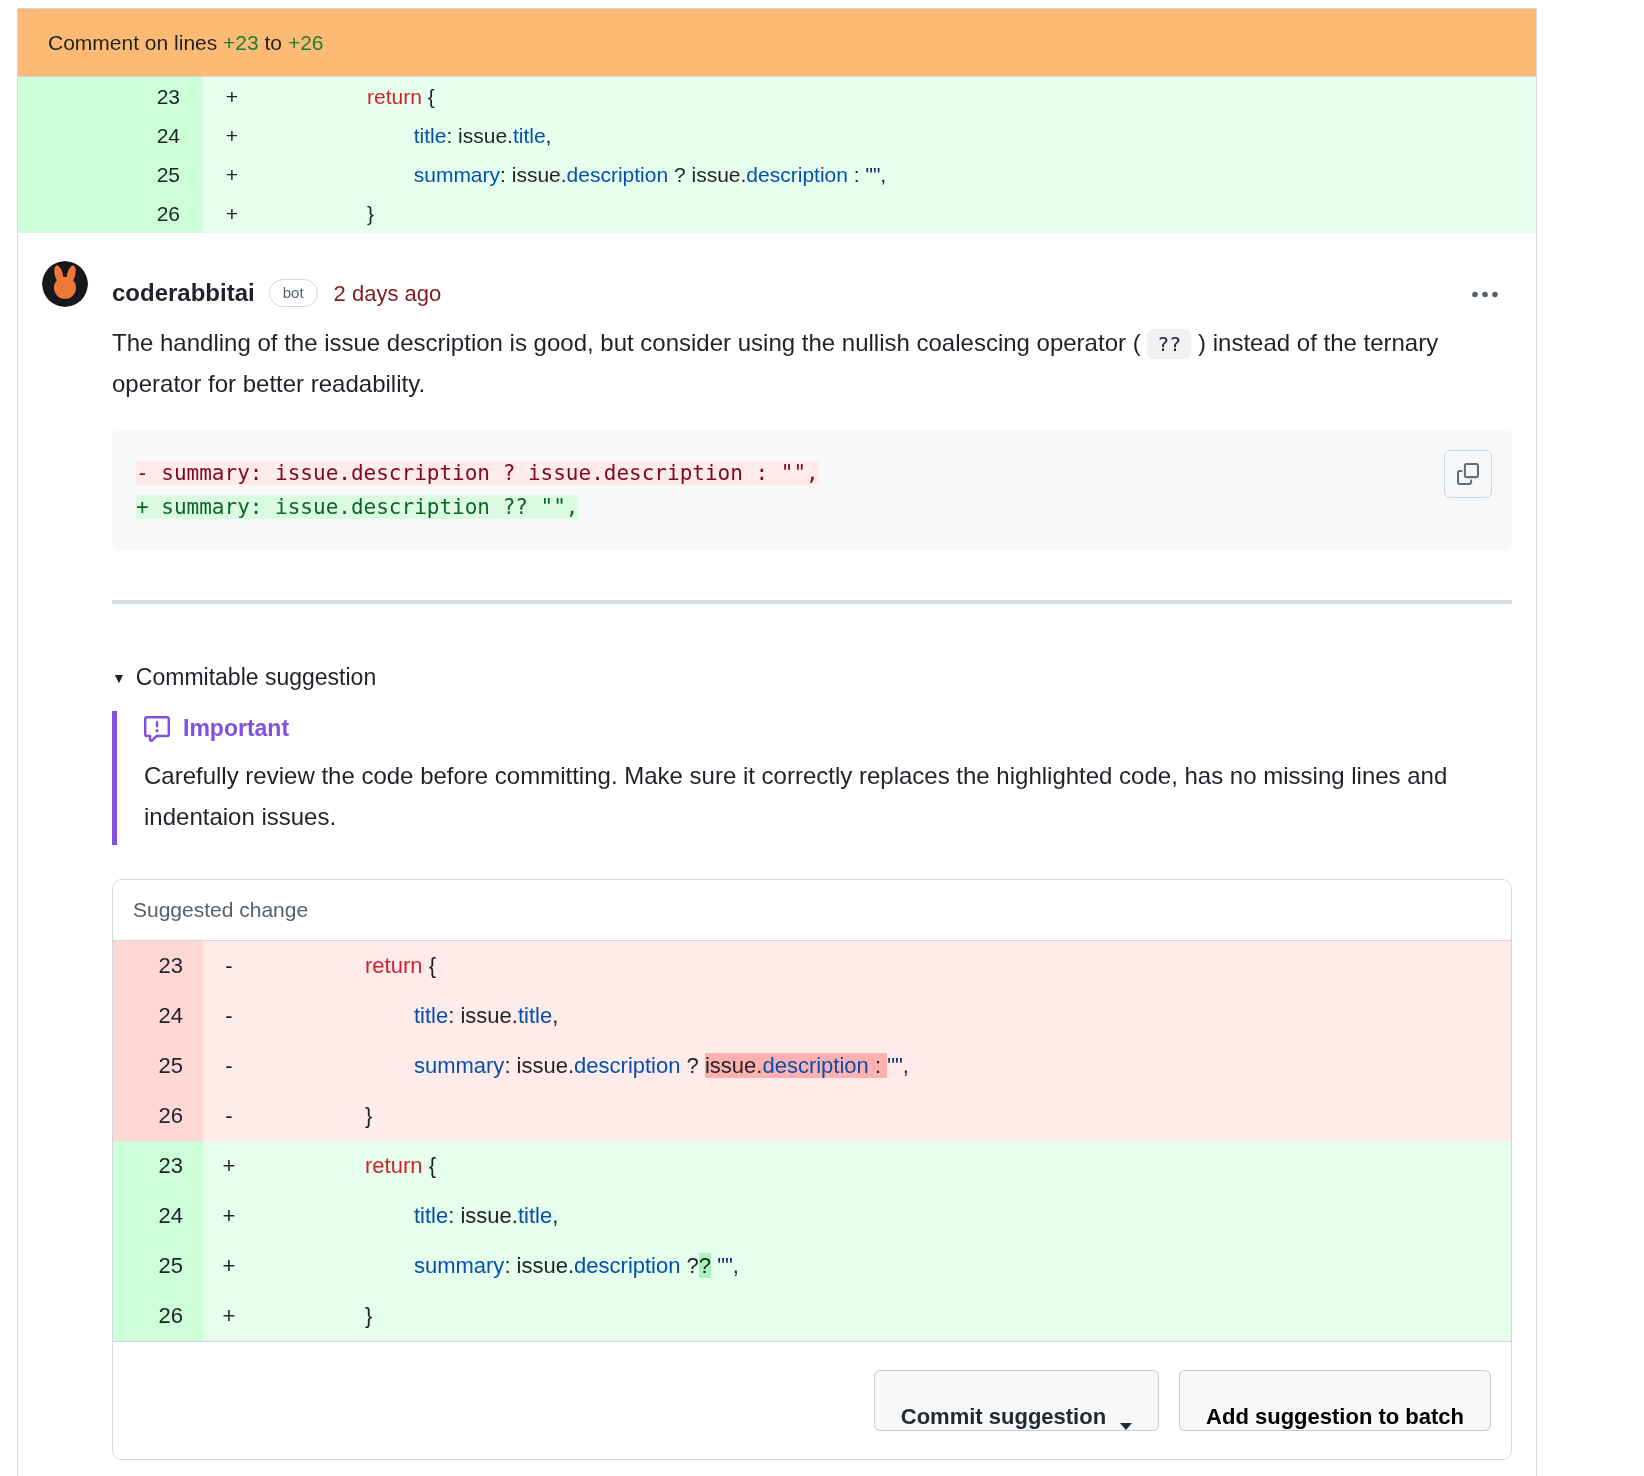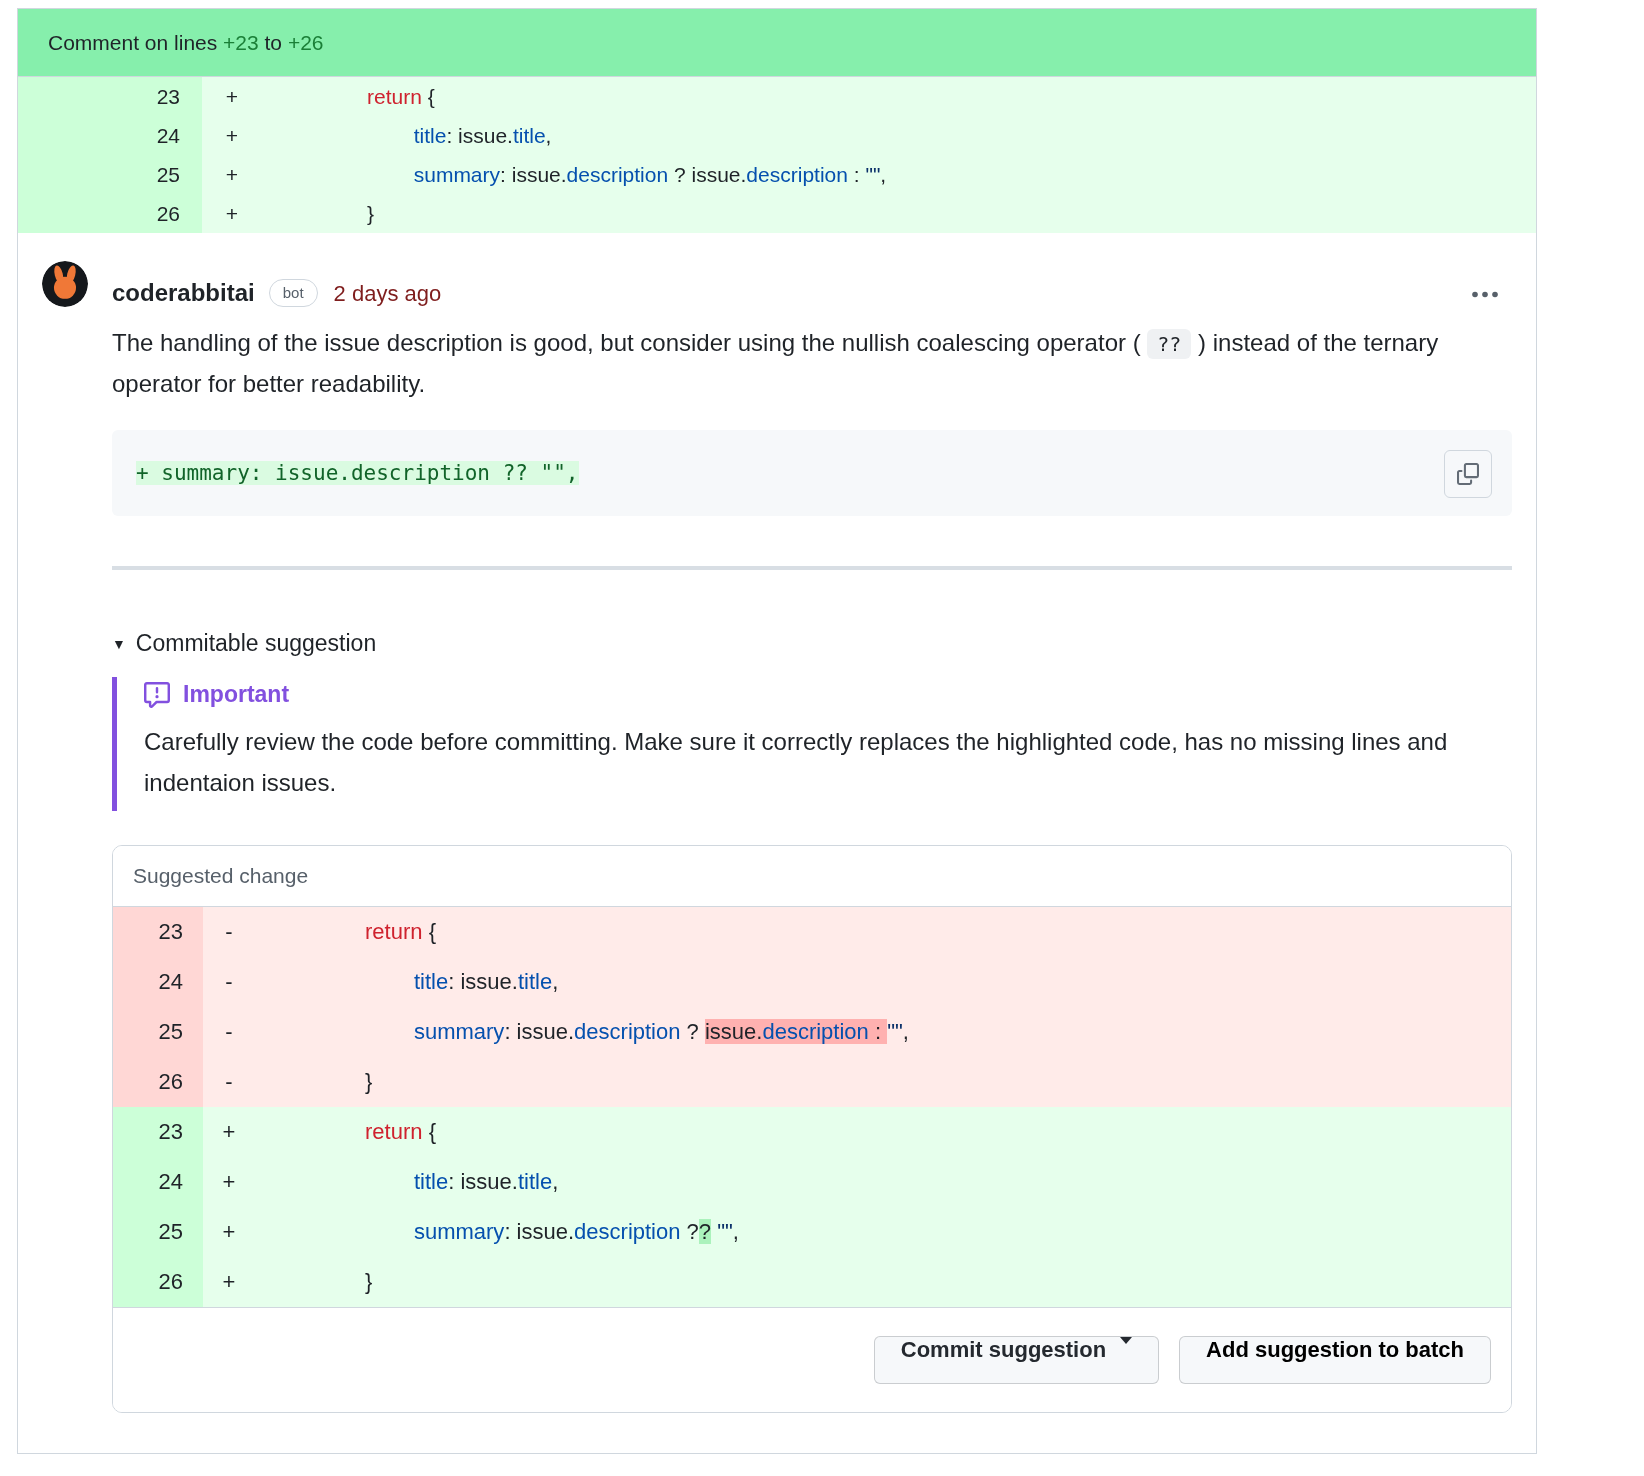--- a/index.html
+++ b/index.html
@@ -1,19 +1,19 @@
 <!DOCTYPE html>
 <html><head>
 <meta charset="utf-8">
 <style>
 *{box-sizing:border-box;margin:0;padding:0}
 html,body{background:#fff}
 body{width:1644px;height:1476px;font-family:"Liberation Sans",sans-serif;color:#1f2328;overflow:hidden;position:relative}
 .thread{margin:8px 0 0 17px;width:1520px;border:1px solid #d0d7de;background:#fff}
-.range-header{padding:20px 30px;font-size:21px;line-height:27px;color:#1f2328;border-bottom:1px solid #d0d7de;background:#86efac}
+.range-header{padding:20px 30px;font-size:21px;line-height:27px;color:#1f2328;border-bottom:1px solid #d0d7de;background:#fdba74}
 .seg-g{color:#1a7f37}
 .seg-c{font-family:"DejaVu Sans Mono",monospace;font-size:20px;background:#eff1f3;padding:3px 10px;border-radius:6px;color:#1f2328}
 
 
 .drow{display:flex;white-space:pre;font-family:Liberation Sans, sans-serif}
 .context .drow{font-size:21px;height:39px;line-height:39px}
 .suggest .drow{font-size:22px;height:50px;line-height:50px}
 .drow.add{background:#e6ffec}
 .drow.add .ln{background:#ccffd8}
 .drow.del{background:#ffebe9}
@@ -50,21 +50,21 @@
 .tri{font-size:14px;color:#1f2328}
 
 .callout{margin-top:20px;border-left:5px solid #8250df;padding:4px 0 8px 27px}
 .callout-head{display:flex;align-items:center;gap:13px}
 .callout-label{color:#8250df;font-weight:600;font-size:23px}
 .callout-body{margin-top:13px;font-size:24px;line-height:41px;max-width:1350px;color:#1f2328}
 
 .suggestion-box{margin-top:34px;border:1px solid #d0d7de;border-radius:10px;overflow:hidden;width:1400px}
 .suggestion-header{padding:18px 20px;font-size:21px;color:#57606a;border-bottom:1px solid #d0d7de;background:#fff}
 .suggestion-footer{display:flex;justify-content:flex-end;gap:20px;padding:28px 20px;border-top:1px solid #d0d7de;background:#fff}
-.btn{display:flex;align-items:flex-start;gap:14px;height:48px;padding:0 26px;font-size:22px;font-weight:600;font-family:"Liberation Sans",sans-serif;border:1px solid rgba(31,35,40,.2);border-radius:6px;background:#f6f8fa;color:#24292f;cursor:pointer}
+.btn{display:flex;align-items:flex-end;gap:14px;height:61px;padding:0 26px;font-size:22px;font-weight:600;font-family:"Liberation Sans",sans-serif;border:1px solid rgba(31,35,40,.2);border-radius:6px;background:#f6f8fa;color:#24292f;cursor:pointer}
 .btn.disabled{color:#000000;cursor:default}
 .caret{width:0;height:0;border-left:6px solid transparent;border-right:6px solid transparent;border-top:7px solid #24292f}
 </style>
 </head>
 <body>
 
 <div class="thread">
 
   <div class="range-header"><span class="seg-t">Comment on lines </span><span class="seg-g">+23</span><span class="seg-t"> to </span><span class="seg-g">+26</span></div>
 
@@ -99,20 +99,21 @@
           </g>
         </svg>
       </span>
     </div>
 
     <div class="comment-main">
       <p class="body-p"><span class="seg-t">The handling of the issue description is good, but consider using the nullish coalescing operator ( </span><span class="seg-c">??</span><span class="seg-t"> ) instead of the ternary operator for better readability.</span></p>
 
       <div class="md-code">
         <div>
+            <div class="md-line"><span class="md-del">- summary: issue.description ? issue.description : "",</span></div>
             <div class="md-line"><span class="md-add">+ summary: issue.description ?? "",</span></div>
           </div>
         <button class="copy-btn" type="button">
           <svg width="22" height="22" viewBox="0 0 16 16" aria-hidden="true" fill="#636c76">
             <path d="M0 6.75C0 5.784.784 5 1.75 5h1.5a.75.75 0 0 1 0 1.5h-1.5a.25.25 0 0 0-.25.25v7.5c0 .138.112.25.25.25h7.5a.25.25 0 0 0 .25-.25v-1.5a.75.75 0 0 1 1.5 0v1.5A1.75 1.75 0 0 1 9.25 16h-7.5A1.75 1.75 0 0 1 0 14.25Z"></path>
             <path d="M5 1.75C5 .784 5.784 0 6.75 0h7.5C15.216 0 16 .784 16 1.75v7.5A1.75 1.75 0 0 1 14.25 11h-7.5A1.75 1.75 0 0 1 5 9.25Zm1.75-.25a.25.25 0 0 0-.25.25v7.5c0 .138.112.25.25.25h7.5a.25.25 0 0 0 .25-.25v-7.5a.25.25 0 0 0-.25-.25Z"></path>
           </svg>
         </button>
       </div>
 

